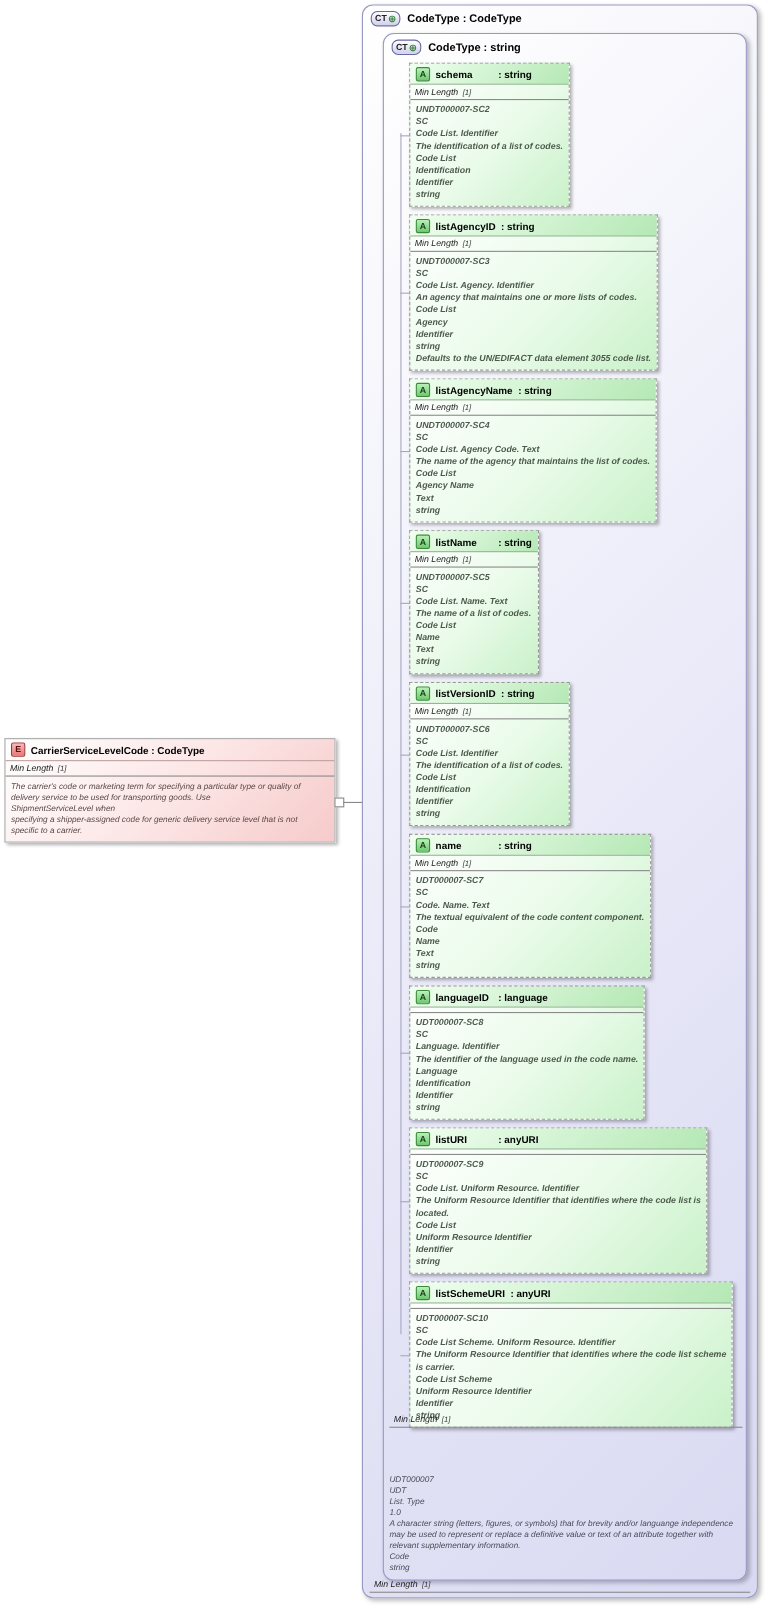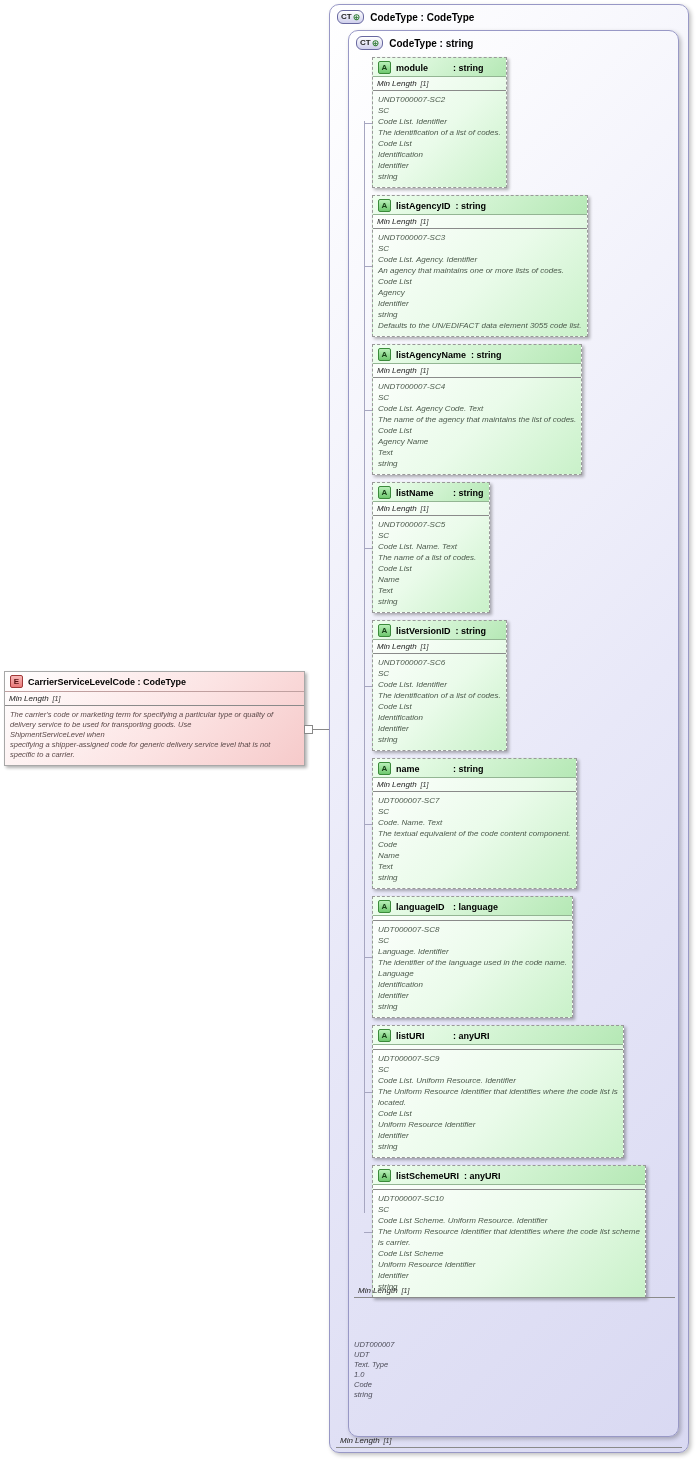--- a/index.html
+++ b/index.html
@@ -46,21 +46,21 @@
     display:flex; align-items:center; gap:5px; padding:3px 5px 2px;
     font-size:9px; font-weight:bold; border-bottom:1px solid #93b593;
     background:linear-gradient(135deg,#f0fff0 0%,#b5e8b5 100%);
   }
   .attr-name { min-width:52px; }
   .a-icon {
     flex:0 0 auto; width:11px; height:11px; line-height:11px; text-align:center;
     background:linear-gradient(#b9f0b9,#6fc86f); border:1px solid #3a8a3a; border-radius:2px;
     font-size:8px; font-weight:bold; color:#173f17; font-style:normal;
   }
-  .attr-lines { padding:3px 5px 5px; font-size:8px; font-style:italic; color:#4c5a4c; line-height:11px; white-space:nowrap; }
+  .attr-lines { padding:3px 5px 5px; font-size:8px; font-style:italic; color:#4c5a4c; line-height:11px; white-space:nowrap;font-weight:bold; }
   
   #element-box {
     position:absolute; left:4px; top:671px; width:301px; box-sizing:border-box;
     border:1px solid #a8a8a8;
     background:linear-gradient(135deg,#ffffff 0%,#fce4e4 55%,#f6caca 100%);
     box-shadow:2px 2px 3px rgba(0,0,0,.3);
   }
   #element-header {
     display:flex; align-items:center; gap:5px; padding:3px 5px;
     font-size:9px; font-weight:bold; border-bottom:1px solid #c0a0a0;
@@ -121,21 +121,21 @@
       <span>CodeType : string</span>
     </div>
 
     <div id="spine"></div>
 
     <div id="attributes">
 
         <div class="attr-box">
           <div class="attr-header">
             <span class="a-icon">A</span>
-            <span class="attr-name">module</span>
+            <span class="attr-name">schema</span>
             <span class="attr-type">: string</span>
           </div>
           <div class="facet-row">
             <span class="facet-label">Min Length</span>
             <span class="facet-value">[1]</span>
           </div>
           <div class="attr-lines">
 
           <div class="doc-line">UNDT000007-SC2</div>
             <div class="doc-line">SC</div>
@@ -338,22 +338,23 @@
 
     <div id="inner-footer">
       <div class="facet-row">
         <span class="facet-label">Min Length</span>
         <span class="facet-value">[1]</span>
       </div>
       <div class="doc-pars">
 
       <div class="doc-par">UDT000007</div>
           <div class="doc-par">UDT</div>
-          <div class="doc-par">Text. Type</div>
+          <div class="doc-par">List. Type</div>
           <div class="doc-par">1.0</div>
+          <div class="doc-par">A character string (letters, figures, or symbols) that for brevity and/or languange independence may be used to represent or replace a definitive value or text of an attribute together with relevant supplementary information.</div>
           <div class="doc-par">Code</div>
           <div class="doc-par">string</div>
         </div>
     </div>
   </div>
 
   <div id="outer-footer">
     <div class="facet-row">
       <span class="facet-label">Min Length</span>
       <span class="facet-value">[1]</span>

